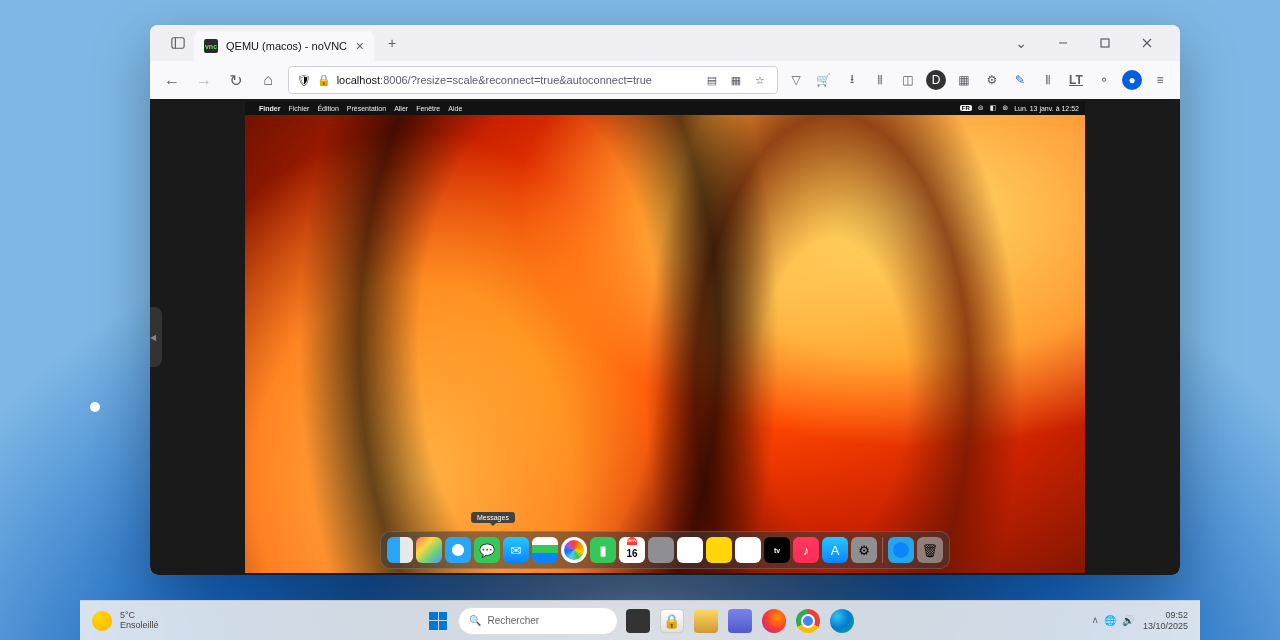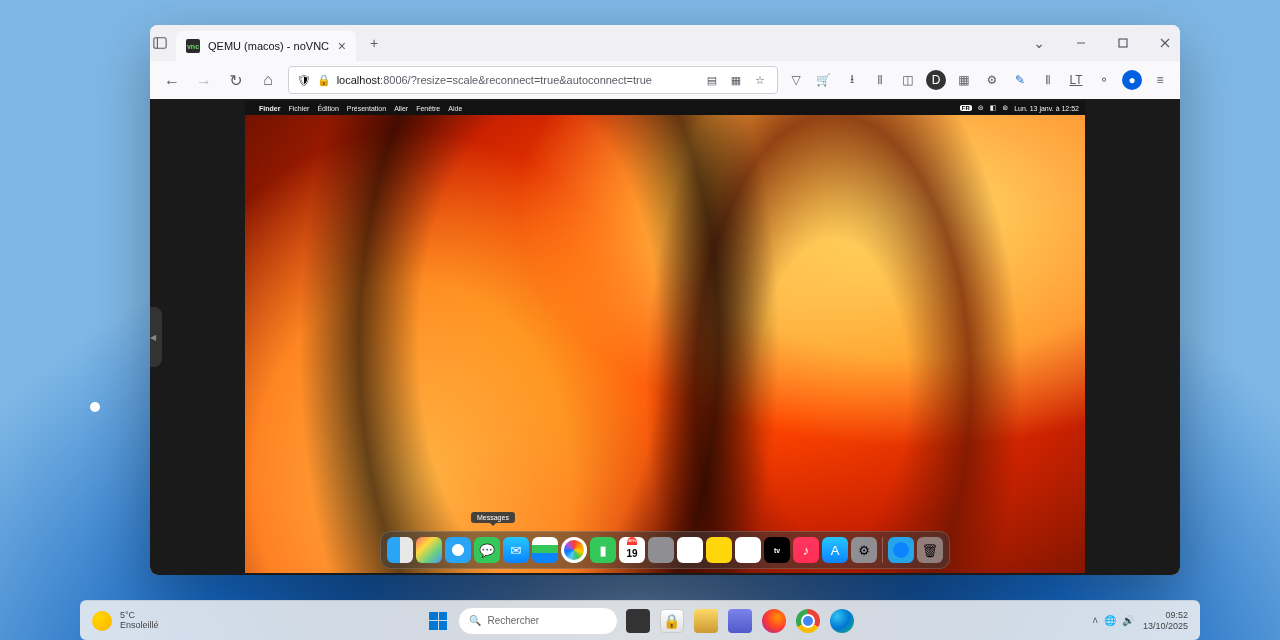--- a/index.html
+++ b/index.html
@@ -3,21 +3,21 @@
 <meta charset="utf-8">
 <style>
 * { margin: 0; padding: 0; box-sizing: border-box; font-family: -apple-system, "Segoe UI", sans-serif; }
 body { width: 1280px; height: 640px; overflow: hidden; background: linear-gradient(135deg, #5a9fd4 0%, #4a8fc8 50%, #3a7fb8 100%); position: relative; }
 .win-bg { position: absolute; inset: 0; background: radial-gradient(ellipse 800px 600px at 50% 120%, #1a4d8f 0%, #0d3568 30%, #1565c0 60%, #7fb8e6 100%); }
 .win-bg::before { content: ""; position: absolute; inset: 0; background: radial-gradient(circle 400px at 50% 100%, rgba(255,255,255,0.3), transparent 70%); }
 .left-dot { position: absolute; left: 90px; top: 402px; width: 10px; height: 10px; background: #fff; border-radius: 50%; }
 
 
 .browser { position: absolute; left: 150px; top: 25px; width: 1030px; height: 550px; background: #f9f9fb; border-radius: 8px; box-shadow: 0 20px 60px rgba(0,0,0,0.3); display: flex; flex-direction: column; overflow: hidden; }
-.tab-bar { height: 36px; background: #f0f0f4; display: flex; align-items: center; padding: 0 0; gap: 6px; }
+.tab-bar { height: 36px; background: #f0f0f4; display: flex; align-items: center; padding: 0 18px; gap: 6px; }
 .tab-bar .sidebar-toggle { width: 20px; height: 20px; display: flex; align-items: center; justify-content: center; cursor: pointer; color: #5b5b66; }
 .tab { display: flex; align-items: center; gap: 8px; background: #f9f9fb; padding: 6px 10px; border-radius: 6px 6px 0 0; font-size: 11px; color: #15141a; min-width: 180px; height: 30px; margin-top: 6px; }
 .tab-favicon { width: 14px; height: 14px; background: #2a2a2a; border-radius: 2px; display: flex; align-items: center; justify-content: center; font-size: 7px; color: #6bdb6b; font-weight: bold; }
 .tab-close { margin-left: auto; color: #5b5b66; font-size: 14px; cursor: pointer; }
 .new-tab { width: 24px; height: 24px; display: flex; align-items: center; justify-content: center; color: #5b5b66; cursor: pointer; font-size: 14px; }
 .window-controls { margin-left: auto; display: flex; gap: 12px; align-items: center; }
 .win-ctrl { width: 30px; height: 30px; display: flex; align-items: center; justify-content: center; color: #5b5b66; cursor: pointer; }
 .chevron { font-size: 14px; }
 
 .nav-bar { height: 38px; display: flex; align-items: center; padding: 0 10px; gap: 8px; background: #f9f9fb; }
@@ -72,21 +72,21 @@
 .di-notes { background: #ffd60a; }
 .di-freeform { background: #fff; }
 .di-tv { background: #000; color:#fff; font-size:7px; font-weight:bold; }
 .di-music { background: linear-gradient(#ff375f,#ff2d55); color:#fff; }
 .di-appstore { background: linear-gradient(#26c6ff,#0a84ff); color:#fff; }
 .di-settings { background: #8e8e93; }
 .di-downloads { background: radial-gradient(circle,#0a84ff 40%,#26a5e8 45%); }
 .di-trash { background: rgba(180,180,180,0.6); }
 
 
-.taskbar { position: absolute; bottom: 0; left: 80px; right: 80px; height: 40px; background: rgba(243,243,243,0.85); backdrop-filter: blur(30px); display: flex; align-items: center; padding: 0 12px; border-top: 1px solid rgba(0,0,0,0.08); border-radius: 6px; }
+.taskbar { position: absolute; bottom: 0; left: 80px; right: 80px; height: 40px; background: rgba(243,243,243,0.85); backdrop-filter: blur(30px); display: flex; align-items: center; padding: 0 12px; border-top: 1px solid rgba(0,0,0,0.08); }
 .weather { display: flex; align-items: center; gap: 8px; }
 .weather-icon { width: 20px; height: 20px; background: radial-gradient(circle at 30% 30%, #ffd700, #ffb300); border-radius: 50%; }
 .weather-text { display: flex; flex-direction: column; font-size: 9px; color: #444; line-height: 1.1; }
 .tb-center { position: absolute; left: 50%; transform: translateX(-50%); display: flex; align-items: center; gap: 6px; }
 .tb-icon { width: 28px; height: 28px; border-radius: 4px; display: flex; align-items: center; justify-content: center; cursor: pointer; font-size: 14px; }
 .start { display: grid; grid-template: 1fr 1fr / 1fr 1fr; gap: 1px; width: 18px; height: 18px; }
 .start div { background: #0078d4; }
 .search-box { width: 160px; height: 28px; background: #fff; border: 1px solid #ddd; border-radius: 14px; display: flex; align-items: center; padding: 0 10px; gap: 6px; font-size: 10px; color: #666; }
 .tb-app { width: 24px; height: 24px; border-radius: 4px; }
 .app-desktops { background: #333; }
@@ -161,21 +161,21 @@
       <div class="ext-icon">▽</div>
       <div class="ext-icon">🛒</div>
       <div class="ext-icon">⭳</div>
       <div class="ext-icon">⫴</div>
       <div class="ext-icon">◫</div>
       <div class="ext-icon round">D</div>
       <div class="ext-icon">▦</div>
       <div class="ext-icon">⚙</div>
       <div class="ext-icon" style="color:#26c">✎</div>
       <div class="ext-icon">⦀</div>
-      <div class="ext-icon" style="font-weight:normal;text-decoration:underline">LT</div>
+      <div class="ext-icon" style="font-weight:bold;text-decoration:underline">LT</div>
       <div class="ext-icon">⚬</div>
       <div class="ext-icon blue">●</div>
       <div class="ext-icon">≡</div>
     </div>
   </div>
 
   <div class="vnc-viewport">
     <div class="novnc-handle">◀</div>
     <div class="mac-screen">
       <div class="mac-menubar">
@@ -201,21 +201,21 @@
         <div class="dock-icon di-finder"></div>
         <div class="dock-icon di-launchpad"></div>
         <div class="dock-icon di-safari"></div>
         <div class="dock-icon di-messages">💬</div>
         <div class="dock-icon di-mail">✉</div>
         <div class="dock-icon di-maps"></div>
         <div class="dock-icon di-photos"></div>
         <div class="dock-icon di-facetime">▮</div>
         <div class="dock-icon di-calendar">
           <div class="cal-top">JANV.</div>
-          <div class="cal-day">19</div>
+          <div class="cal-day">16</div>
         </div>
         <div class="dock-icon di-contacts"></div>
         <div class="dock-icon di-reminders"></div>
         <div class="dock-icon di-notes"></div>
         <div class="dock-icon di-freeform"></div>
         <div class="dock-icon di-tv">
             <span>tv</span>
           </div>
         <div class="dock-icon di-music">♪</div>
         <div class="dock-icon di-appstore">A</div>

